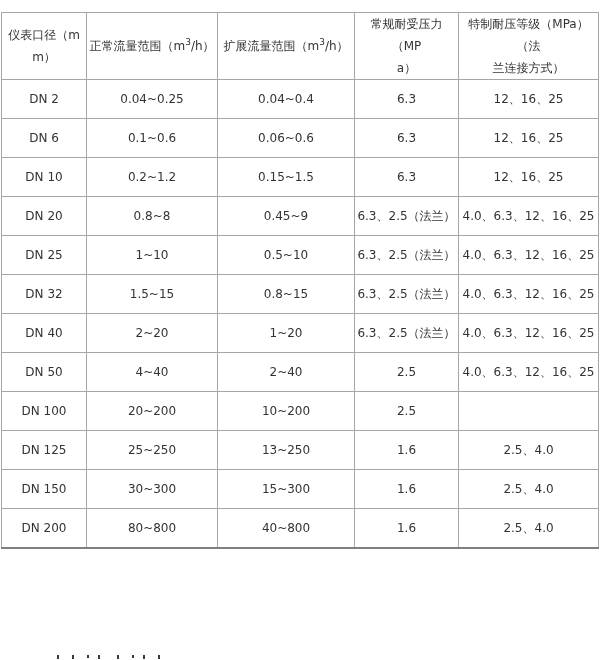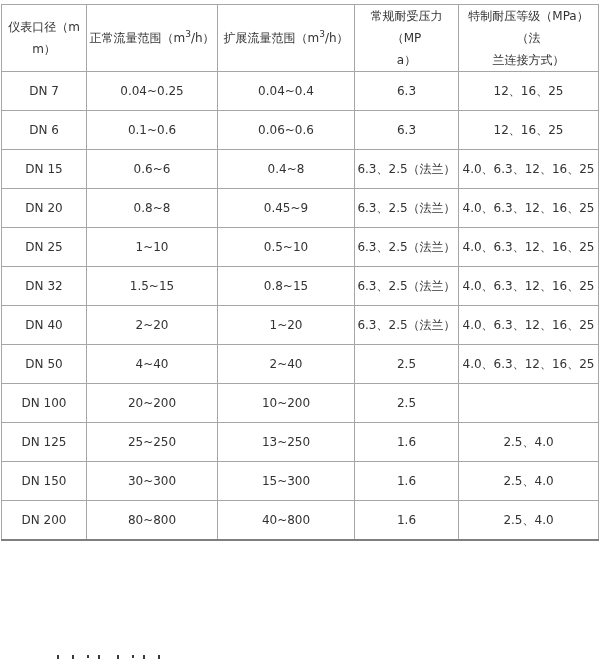--- a/index.html
+++ b/index.html
@@ -14,21 +14,21 @@
   }
   .page {
     position: relative;
     width: 600px;
     height: 660px;
     background: #ffffff;
   }
   table.spec {
     position: absolute;
     left: 1px;
-    top: 4px;
+    top: 12px;
     width: 597px;
     border-collapse: collapse;
     table-layout: fixed;
     border: 1px solid #8c8c8c;
     border-bottom: 2px solid #7f7f7f;
     background: #ffffff;
   }
   table.spec th, table.spec td {
     border: 1px solid #a6a6a6;
     text-align: center;
@@ -95,39 +95,39 @@
         <th><span class="hdr-text">正常流量范围（m</span><sup class="cube">3</sup><span class="hdr-text">/h）</span></th>
         <th><span class="hdr-text">扩展流量范围（m</span><sup class="cube">3</sup><span class="hdr-text">/h）</span></th>
         <th><span class="hdr-text">常规耐受压力（MP
 a）</span><sup class="cube"></sup><span class="hdr-text"></span></th>
         <th><span class="hdr-text">特制耐压等级（MPa）（法
 兰连接方式）</span><sup class="cube"></sup><span class="hdr-text"></span></th>
       </tr>
     </thead>
     <tbody>
         <tr>
-          <td>DN 7</td>
+          <td>DN 2</td>
           <td>0.04~0.25</td>
           <td>0.04~0.4</td>
           <td>6.3</td>
           <td>12、16、25</td>
         </tr>
         <tr>
           <td>DN 6</td>
           <td>0.1~0.6</td>
           <td>0.06~0.6</td>
           <td>6.3</td>
           <td>12、16、25</td>
         </tr>
         <tr>
-          <td>DN 15</td>
-          <td>0.6~6</td>
-          <td>0.4~8</td>
-          <td>6.3、2.5（法兰）</td>
-          <td>4.0、6.3、12、16、25</td>
+          <td>DN 10</td>
+          <td>0.2~1.2</td>
+          <td>0.15~1.5</td>
+          <td>6.3</td>
+          <td>12、16、25</td>
         </tr>
         <tr>
           <td>DN 20</td>
           <td>0.8~8</td>
           <td>0.45~9</td>
           <td>6.3、2.5（法兰）</td>
           <td>4.0、6.3、12、16、25</td>
         </tr>
         <tr>
           <td>DN 25</td>

